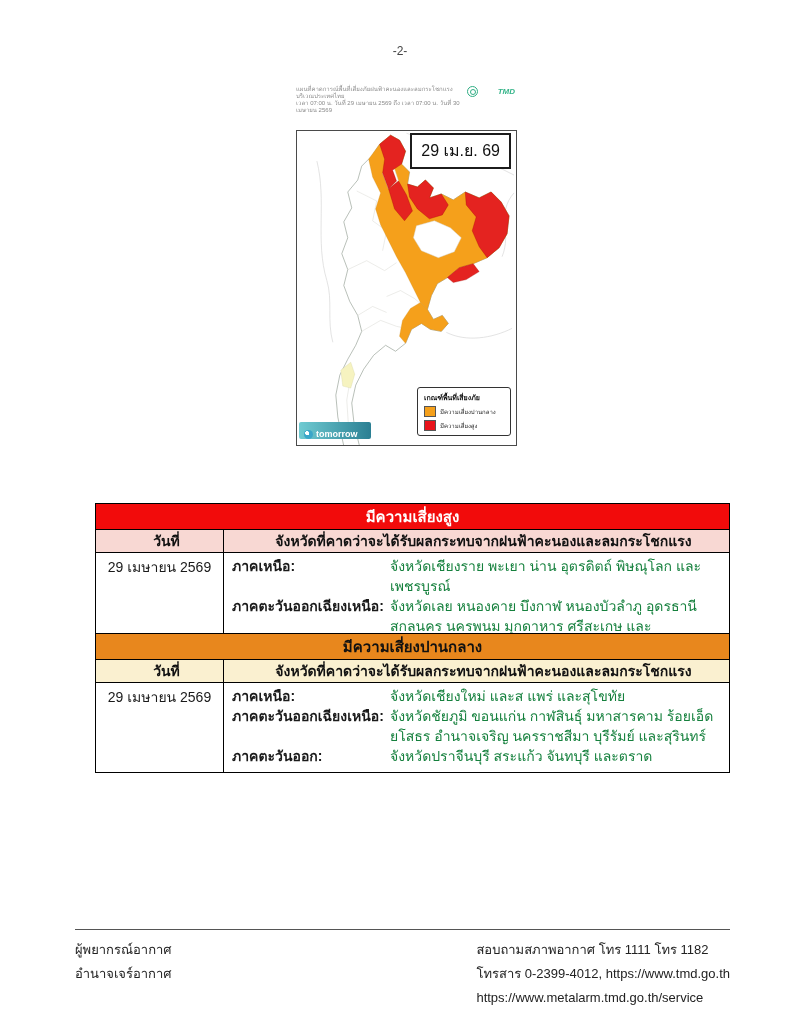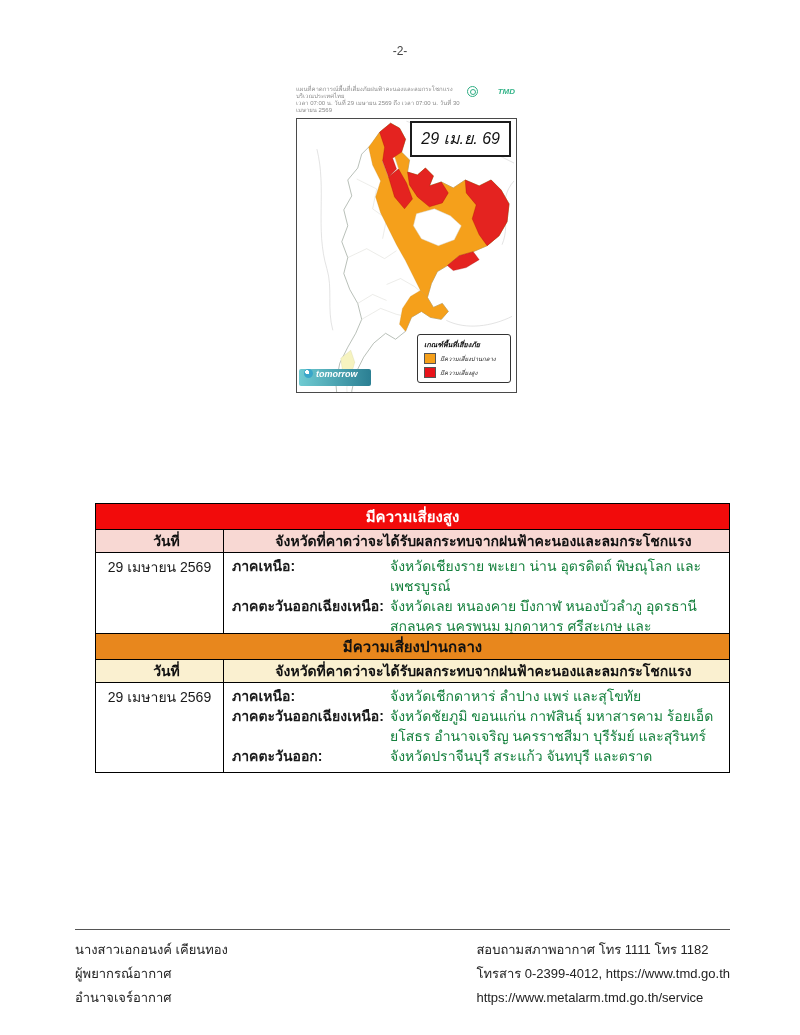--- a/index.html
+++ b/index.html
@@ -15,41 +15,41 @@
   }
 
   
   .map-figure { position:absolute; left:296px; top:86px; width:221px; }
   .map-caption { font-size:6px; line-height:7px; color:#8a8a8a; width:165px; }
   .map-logos { position:absolute; right:2px; top:0; display:flex; gap:20px; align-items:center; }
   .dept-logo { width:11px; height:11px; border-radius:50%; border:1.5px solid #2fae84; position:relative; }
   .dept-logo::after { content:""; position:absolute; left:2px; top:2px; width:4px; height:4px; border-radius:50%; border:1px solid #2fae84; }
   .tmd-logo { font-size:8px; font-weight:bold; font-style:italic; color:#35b489; letter-spacing:0; }
   .map-frame {
-    position:relative; margin-top:4px; width:221px; height:275px;
-    border:1px solid #4a4a4a; background:#ffffff; overflow:hidden;font-style:italic;
+    position:relative; margin-top:16px; width:221px; height:316px;
+    border:1px solid #4a4a4a; background:#ffffff; overflow:hidden;
   }
   .map-date-box {
     position:absolute; top:2px; right:5px; background:#ffffff;
     border:2px solid #1c1c1c; padding:3px 9px 4px 9px;
     font-size:16px; color:#111; white-space:nowrap;
   }
   .map-legend {
     position:absolute; right:5px; bottom:9px; width:94px;
     background:#fff; border:1px solid #333; border-radius:3px;
     padding:4px 5px 4px 6px;
   }
   .legend-title { font-size:7px; font-weight:bold; color:#111; margin-bottom:3px; }
   .legend-item { display:flex; align-items:center; gap:4px; margin-top:3px; }
   .legend-swatch { width:12px; height:11px; border:1px solid #555; flex:0 0 auto; }
   .legend-label { font-size:6px; color:#222; }
   .tomorrow-watermark {
     position:absolute; left:2px; bottom:6px; height:17px; width:72px;
     background:linear-gradient(90deg,#6fcbd2,#2b7f93);
-    border-radius:2px; display:flex; align-items:flex-start; gap:3px; padding:0 5px;
+    border-radius:2px; display:flex; align-items:flex-end; gap:3px; padding:0 5px;
   }
   .tomorrow-globe { width:9px; height:9px; border-radius:50%;
     background:radial-gradient(circle at 35% 35%,#fff 0 25%,#39a6c9 26% 100%); }
   .tomorrow-text { font-size:9px; font-weight:bold; color:#fff; }
 
   
   .risk-table { position:absolute; left:95px; width:635px; border-collapse:collapse; table-layout:fixed; }
   .risk-table td, .risk-table th { border:1px solid #000; vertical-align:top; }
   .tbl-title { text-align:center; font-size:15px; font-weight:bold; height:26px; vertical-align:middle !important; }
   .tbl-high .tbl-title { background:#f20b0b; color:#ffffff; }
@@ -188,38 +188,37 @@
         </tr>
     <tr class="tbl-sub">
       <th>วันที่</th>
       <th>จังหวัดที่คาดว่าจะได้รับผลกระทบจากฝนฟ้าคะนองและลมกระโชกแรง</th>
     </tr>
     <tr>
       <td class="date-cell">29 เมษายน 2569</td>
       <td class="prov-cell">
         <div class="region-row">
           <span class="region-label">ภาคเหนือ:</span>
-          <span class="province-list">จังหวัดเชีกดาหาร่ ลำปาง แพร่ และสุโขทัย</span>
+          <span class="province-list">จังหวัดเชียงใหม่ และส แพร่ และสุโขทัย</span>
         </div>
         <div class="region-row">
           <span class="region-label">ภาคตะวันออกเฉียงเหนือ:</span>
           <span class="province-list">จังหวัดชัยภูมิ ขอนแก่น กาฬสินธุ์ มหาสารคาม ร้อยเอ็ด ยโสธร อำนาจเจริญ นครราชสีมา บุรีรัมย์ และสุรินทร์</span>
         </div>
         <div class="region-row">
           <span class="region-label">ภาคตะวันออก:</span>
           <span class="province-list">จังหวัดปราจีนบุรี สระแก้ว จันทบุรี และตราด</span>
         </div>
       </td>
     </tr>
   </tbody>
     </table>
 
   <div class="footer">
     <div class="fl">
-      <div>นางสาวเอกอนงค์  เคียนทอง</div>
       <div>ผู้พยากรณ์อากาศ</div>
       <div>อำนาจเจร์อากาศ</div>
     </div>
     <div class="fr">
       <div>สอบถามสภาพอากาศ โทร 1111 โทร 1182</div>
       <div>โทรสาร 0-2399-4012, https://www.tmd.go.th</div>
       <div>https://www.metalarm.tmd.go.th/service</div>
     </div>
   </div>
 

